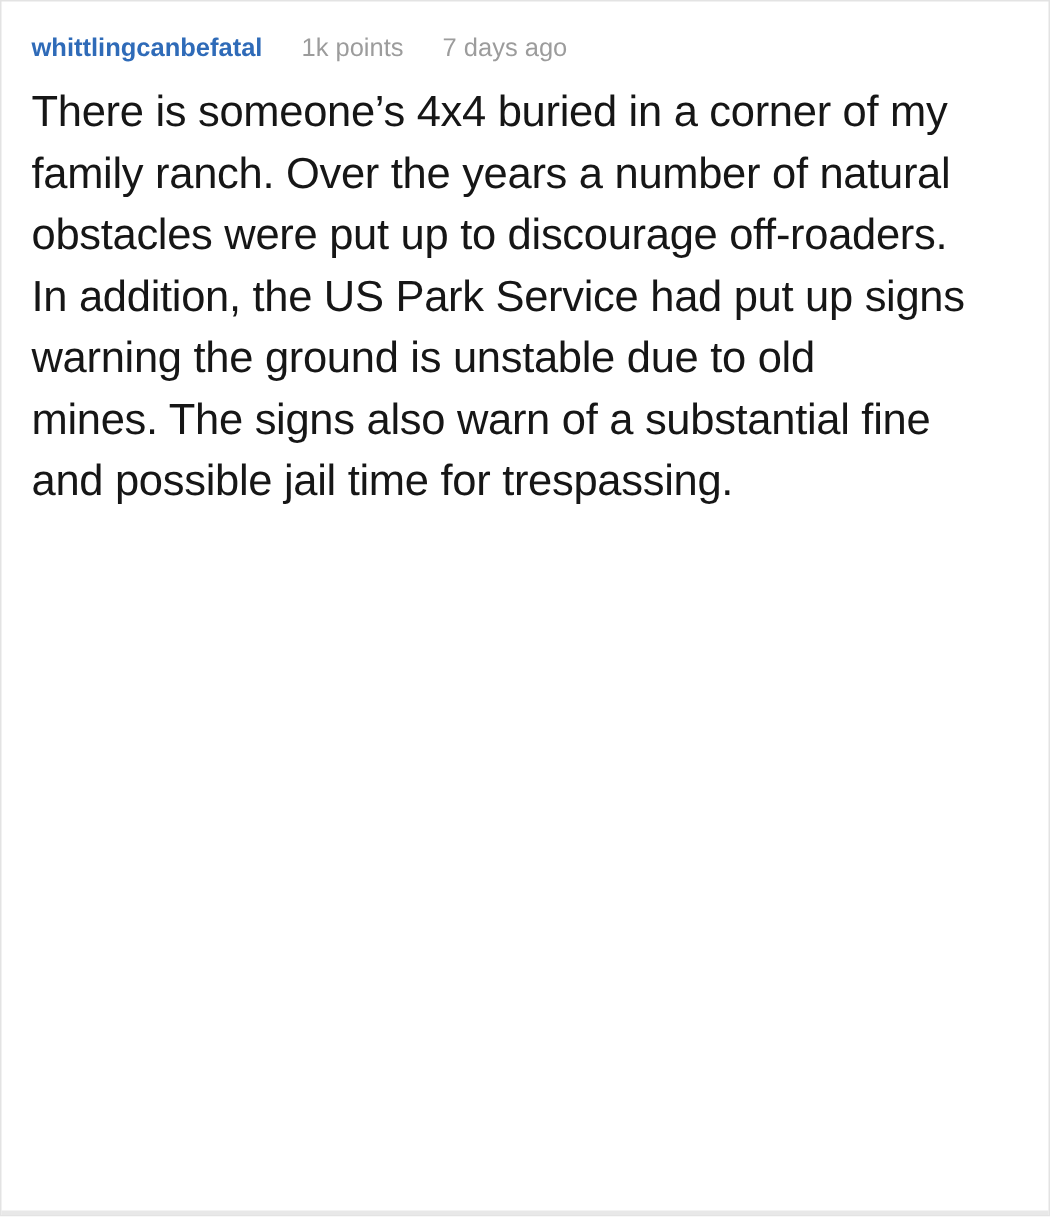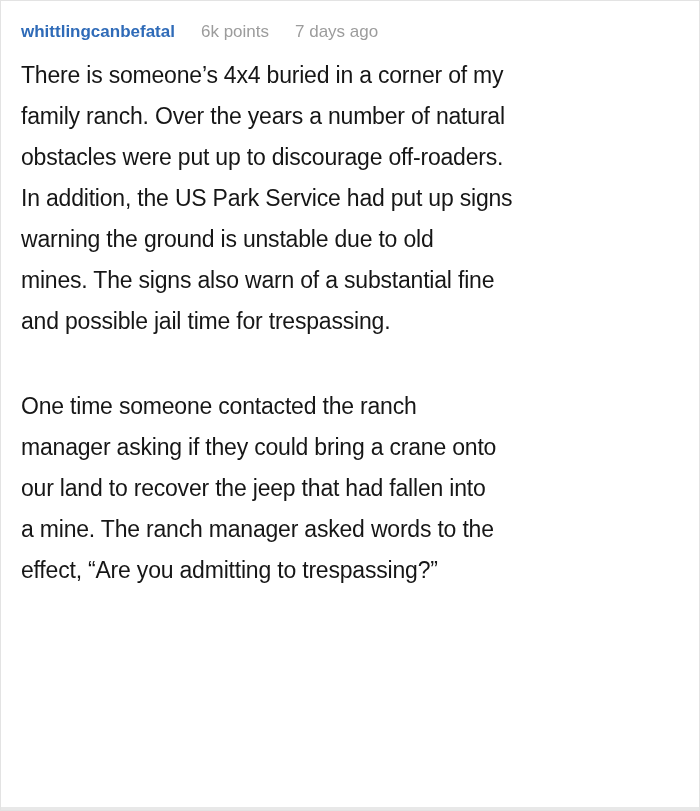--- a/index.html
+++ b/index.html
@@ -41,54 +41,49 @@
   .meta{
     font-size:17px;
     font-weight:normal;
     color:var(--meta_gray);
   }
   .comment-body{
     margin-top:12px;
     color:var(--body_text);
   }
   .comment-body p{
-    font-size:23px;
+    font-size:29px;
     line-height:41px;
     letter-spacing:-0.2px;
     white-space:pre-line;
     margin:0 0 44px 0;
   }
   .comment-body p:last-child{margin-bottom:0;}
   .bottom-strip{
     position:absolute;
     left:0;right:0;bottom:0;
     height:3px;
     background:var(--bottom_strip);
   }
 </style>
 </head>
 <body>
 
 <div class="comment-card">
 
   <div class="comment-header">
     <a href="#" class="author-link">whittlingcanbefatal</a>
-    <span class="meta">6k points</span>
+    <span class="meta">1k points</span>
     <span class="meta">7 days ago</span>
   </div>
 
   <div class="comment-body">
     <p>There is someone’s 4x4 buried in a corner of my
 family ranch. Over the years a number of natural
 obstacles were put up to discourage off-roaders.
 In addition, the US Park Service had put up signs
 warning the ground is unstable due to old
 mines. The signs also warn of a substantial fine
 and possible jail time for trespassing.</p>
-    <p>One time someone contacted the ranch
-manager asking if they could bring a crane onto
-our land to recover the jeep that had fallen into
-a mine. The ranch manager asked words to the
-effect, “Are you admitting to trespassing?”</p>
   </div>
 
   <div class="bottom-strip"></div>
 </div>
 
 </body></html>

